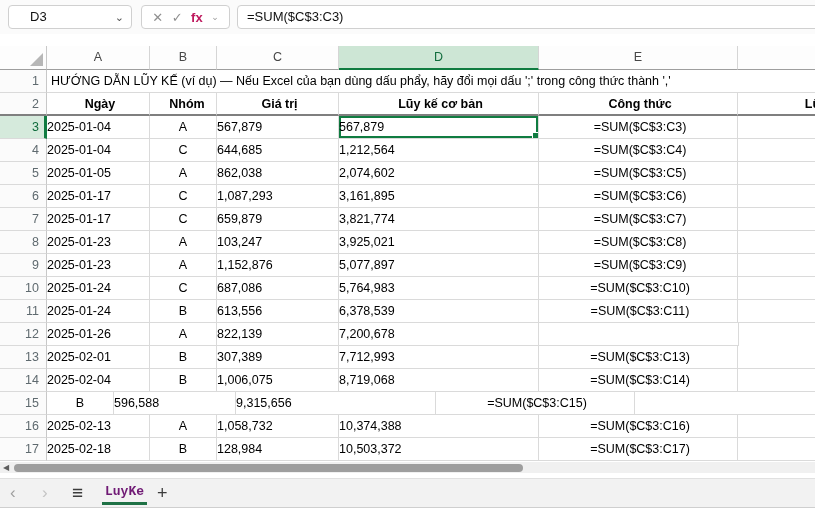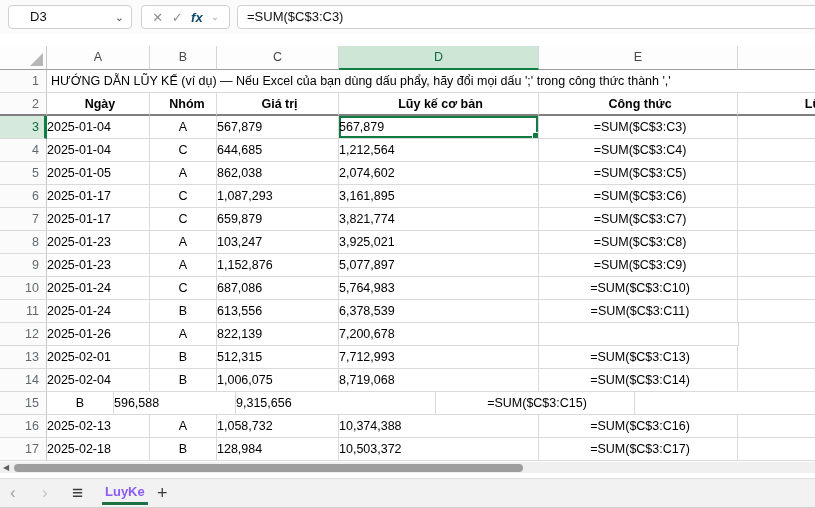--- a/index.html
+++ b/index.html
@@ -6,21 +6,21 @@
   body { font-family:"Liberation Sans", sans-serif; background:#fff; }
   #app { position:relative; width:815px; height:508px; background:#fff; overflow:hidden; }
 
   
   .topbar { position:absolute; top:0; left:0; right:0; height:34px; background:#fbfbfb; }
   .tb-box { position:absolute; top:5px; height:24px; background:#fff; border:1px solid #d0d0d0; border-radius:4px; }
   .namebox { left:8px; width:124px; font-size:13px; color:#111; line-height:22px; padding-left:21px; }
   .namebox .chev { position:absolute; right:7px; top:0; color:#555; font-size:11px; }
   .fxgroup { left:141px; width:89px; display:flex; align-items:center; justify-content:space-around; padding:0 6px; }
   .fxgroup .ic { color:#8f8f8f; font-size:13px; }
-  .fxgroup .fx { color:#0c4a6e; font-style:italic; font-size:13px; font-weight:bold; }
+  .fxgroup .fx { color:#be185d; font-size:13px; font-weight:bold; }
   .fxgroup .fxchev { color:#9a9a9a; font-size:9px; }
   .formulabar { left:237px; right:-6px; font-size:13px; color:#111; line-height:22px; padding-left:9px; white-space:nowrap; overflow:hidden; }
 
   
   .colheads { position:absolute; top:46px; left:0; height:24px; display:flex; }
   .ch { background:#fdfdfd; border-right:1px solid #d5d5d5; border-bottom:1px solid #9e9e9e;
         color:#474747; font-size:12.5px; text-align:center; line-height:22px; height:24px; }
   .ch.sel { background:#cde6d5; border-bottom:2px solid #107C41; color:#0f6b3c; }
   .corner { position:relative; background:#fdfdfd; border-right:1px solid #c8c8c8; border-bottom:1px solid #9e9e9e; }
   .corner .tri { position:absolute; right:3px; bottom:3px; width:0; height:0;
@@ -53,21 +53,21 @@
   .hscroll .thumb { position:absolute; left:14px; top:1.5px; width:509px; height:8px; background:#9e9e9e; border-radius:4px; }
 
   
   .bottombar { position:absolute; top:478px; left:0; right:0; height:30px; background:#f2f2f2;
                border-top:1px solid #e0e0e0; border-bottom:1px solid #cfcfcf; }
   .bottombar .nav { position:absolute; top:0; line-height:28px; font-size:17px; }
   .nav.prev { left:10px; color:#9f9f9f; }
   .nav.next { left:42px; color:#c4c4c4; }
   .nav.menu { left:72px; color:#3c3c3c; font-size:19px; }
   .sheettab { position:absolute; left:102px; top:0; height:26px; line-height:25px; padding:0 3px;
-              color:#8b5cf6; font-weight:bold; font-size:13px; border-bottom:3px solid #1E7145; }
+              color:#701a75; font-weight:bold; font-size:13px; border-bottom:3px solid #1E7145;font-family:Liberation Mono, monospace; }
   .addsheet { position:absolute; left:157px; top:0; line-height:28px; color:#3c3c3c; font-size:18px; }
 </style>
 </head>
 <body>
 
 <div id="app">
 
   <div class="topbar">
     <div class="tb-box namebox">
       <span>D3</span>
@@ -195,21 +195,21 @@
       <div class="cell w-a ar">2025-01-26</div>
       <div class="cell w-b ac">A</div>
       <div class="cell w-c ar">822,139</div>
       <div class="cell w-d ar">7,200,678</div>
       <div class="cell w-f"></div>
     </div>
         <div class="row">
       <div class="rn">13</div>
       <div class="cell w-a ar">2025-02-01</div>
       <div class="cell w-b ac">B</div>
-      <div class="cell w-c ar">512,315</div>
+      <div class="cell w-c ar">307,389</div>
       <div class="cell w-d ar">7,712,993</div>
       <div class="cell w-e al">=SUM($C$3:C13)</div>
       <div class="cell w-f"></div>
     </div>
         <div class="row">
       <div class="rn">14</div>
       <div class="cell w-a ar">2025-02-04</div>
       <div class="cell w-b ac">B</div>
       <div class="cell w-c ar">1,006,075</div>
       <div class="cell w-d ar">8,719,068</div>

